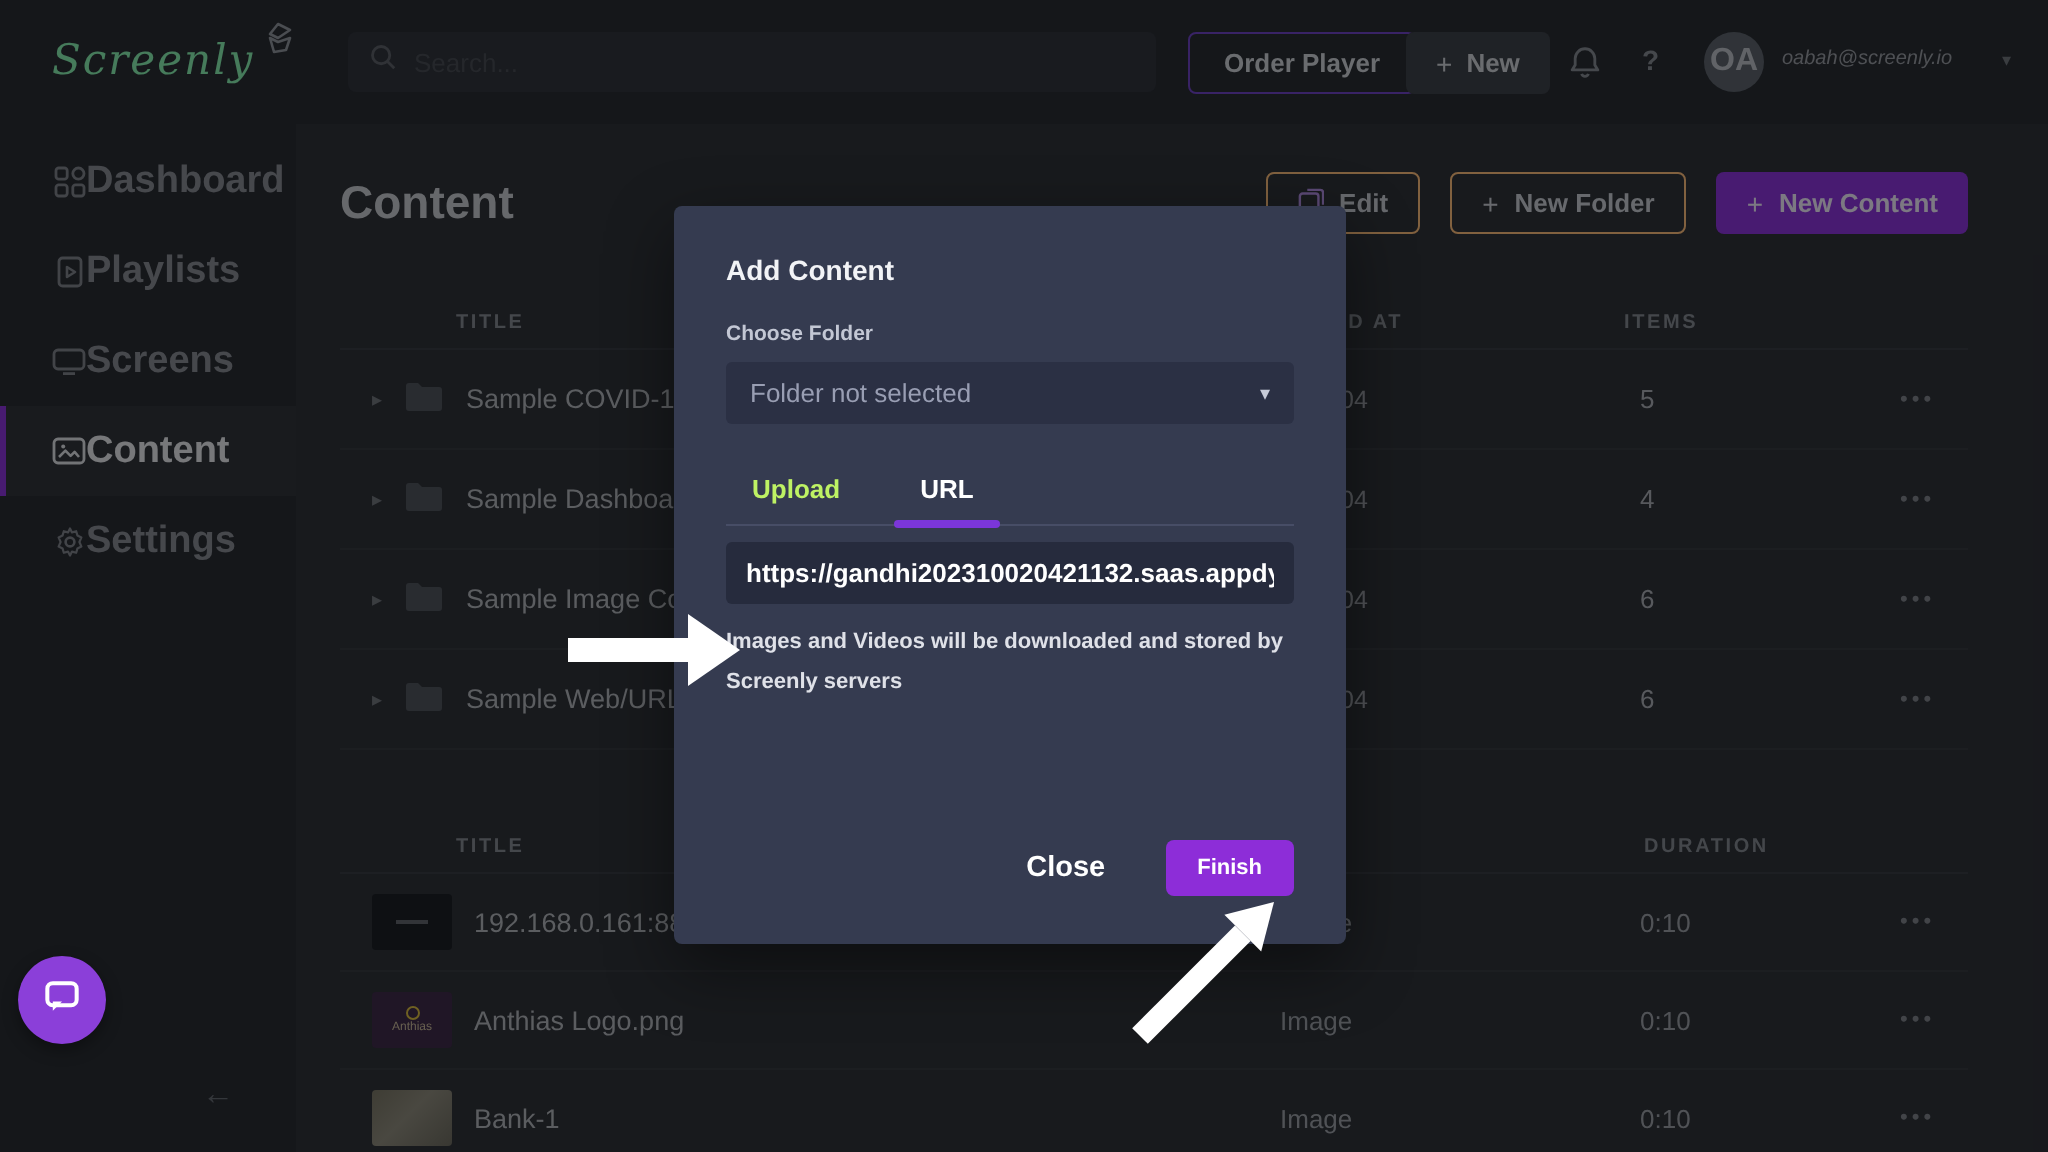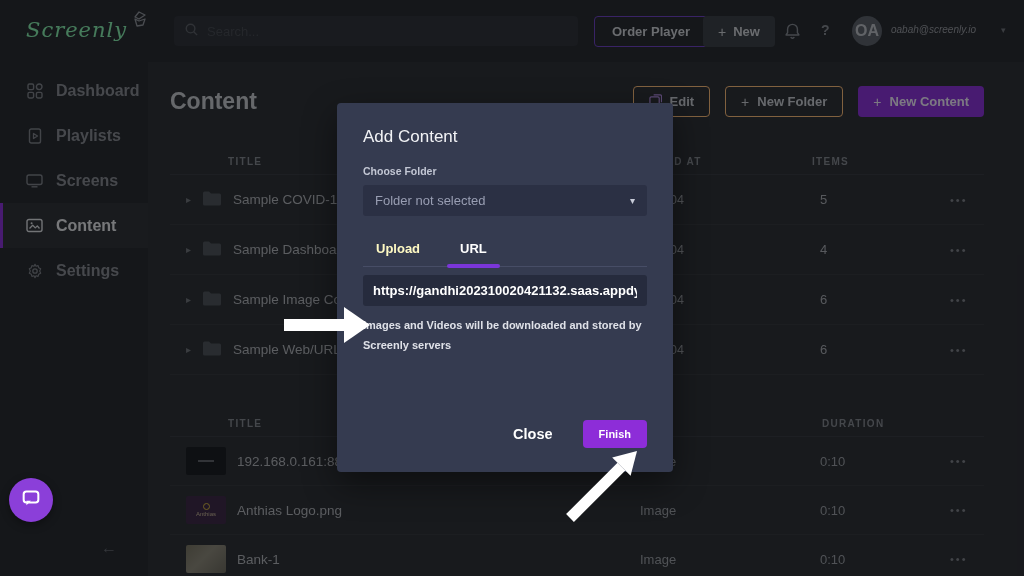--- a/index.html
+++ b/index.html
@@ -18,21 +18,21 @@
   .btn-topnew { position:absolute; left:703px; top:16px; height:31px; padding:0 15px; background:#393c42; border:none; border-radius:4px; color:#cfd1d5; font-size:13px; font-weight:700; display:flex; align-items:center; gap:7px; cursor:pointer; font-family:"Liberation Sans",sans-serif; }
   .icon-bell { position:absolute; left:784px; top:22px; cursor:pointer; }
   .icon-help { position:absolute; left:821px; top:22px; color:#85888e; font-size:14px; font-weight:700; cursor:pointer; }
   .avatar { position:absolute; left:852px; top:16px; width:30px; height:30px; border-radius:50%; background:#5a5f66; color:#bcbfc4; font-size:16px; font-weight:700; display:flex; align-items:center; justify-content:center; }
   .email { position:absolute; left:891px; top:24px; color:#97999e; font-size:10px; cursor:pointer;font-style:italic; }
   .user-chev { position:absolute; left:1001px; top:25px; color:#6f7277; font-size:9px; cursor:pointer; }
 
   
   .sidebar { position:absolute; top:62px; left:0; width:148px; bottom:0; background:#24262b; z-index:1; }
   .nav { padding-top:6px; }
-  .nav-item { height:45px; display:flex; align-items:center; gap:13px; padding-left:23px; color:#87898f; font-size:16px; font-weight:600; border-left:3px solid transparent; cursor:pointer; }
+  .nav-item { height:45px; display:flex; align-items:center; gap:0; padding-left:23px; color:#87898f; font-size:19px; font-weight:600; border-left:3px solid transparent; cursor:pointer; }
   .nav-item.active { background:#2c2e33; border-left-color:#8b2fd9; color:#e8e9eb; }
   .nav-ic { width:17px; height:17px; display:flex; align-items:center; justify-content:center; }
   .collapse { position:absolute; left:101px; bottom:19px; color:#63666c; font-size:16px; cursor:pointer; }
 
   
   .content { position:absolute; left:148px; top:62px; right:0; bottom:0; background:#2a2c31; z-index:1; }
   .content-head { display:flex; justify-content:space-between; align-items:center; padding:24px 40px 0 22px; }
   .page-title { font-size:23px; color:#c7c9cc; font-weight:600; }
   .head-actions { display:flex; gap:15px; }
   .btn-outline { height:31px; border:1px solid #fdba74; border-radius:4px; background:transparent; color:#c9cbd0; font-size:13px; font-weight:700; padding:0 15px; display:flex; align-items:center; gap:8px; cursor:pointer; font-family:"Liberation Sans",sans-serif; }
@@ -65,26 +65,26 @@
   .thumb-anthias { background:#3a2442; display:flex; flex-direction:column; align-items:center; justify-content:center; gap:1px; }
   .anthias-ring { width:7px; height:7px; border:1.5px solid #d9b83a; border-radius:50%; }
   .anthias-word { font-size:6px; color:#c9b796; }
   .thumb-photo { background:linear-gradient(135deg,#77725f 0%,#8d8878 45%,#6b675a 100%); }
 
   
   .backdrop { position:absolute; inset:0; background:rgba(6,7,10,0.5); z-index:10; }
 
   
   .modal { position:absolute; left:337px; top:103px; width:336px; height:369px; background:#353b50; border-radius:4px; padding:24px 26px; z-index:20; box-shadow:0 12px 34px rgba(0,0,0,.45); }
-  .modal-title { font-size:17px; font-weight:400; color:#f2f3f6; }
+  .modal-title { font-size:14px; font-weight:700; color:#f2f3f6; }
   .field-label { margin-top:18px; font-size:10.5px; color:#c3c7d4; font-weight:600; }
   .select { margin-top:8px; height:31px; background:#2b3044; border-radius:3px; display:flex; align-items:center; justify-content:space-between; padding:0 12px; color:#999eb3; font-size:13px; cursor:pointer; }
   .select-chev { color:#c7cbd8; font-size:10px; }
   .tabs { margin-top:18px; display:flex; gap:14px; border-bottom:1px solid #474d66; }
-  .tab { padding:7px 13px 10px; font-size:13px; font-weight:700; color:#fef9c3; position:relative; cursor:pointer; }
+  .tab { padding:7px 13px 10px; font-size:13px; font-weight:700; color:#bef264; position:relative; cursor:pointer; }
   .tab.active { color:#ffffff; }
   .tab.active::after { content:""; position:absolute; left:0; right:0; bottom:-2px; height:4px; background:#7b36d9; border-radius:2px; }
   .url-label { margin-top:16px; }
   .url-input { margin-top:8px; width:100%; height:31px; background:#262b3d; border:none; border-radius:3px; color:#ffffff; font-size:13px; font-weight:700; padding:0 10px; outline:none; font-family:"Liberation Sans",sans-serif; }
   .helper { margin-top:10px; font-size:11px; color:#dfe1e8; line-height:1.8; font-weight:600; }
   .modal-footer { position:absolute; right:26px; bottom:24px; display:flex; align-items:center; gap:30px; }
   .close-btn { color:#ffffff; font-size:14.5px; font-weight:700; background:none; border:none; cursor:pointer; font-family:"Liberation Sans",sans-serif; }
   .finish-btn { background:#8d2dd8; color:#ffffff; font-size:11px; font-weight:700; border:none; border-radius:4px; padding:8px 16px; cursor:pointer; font-family:"Liberation Sans",sans-serif; }
 
   

